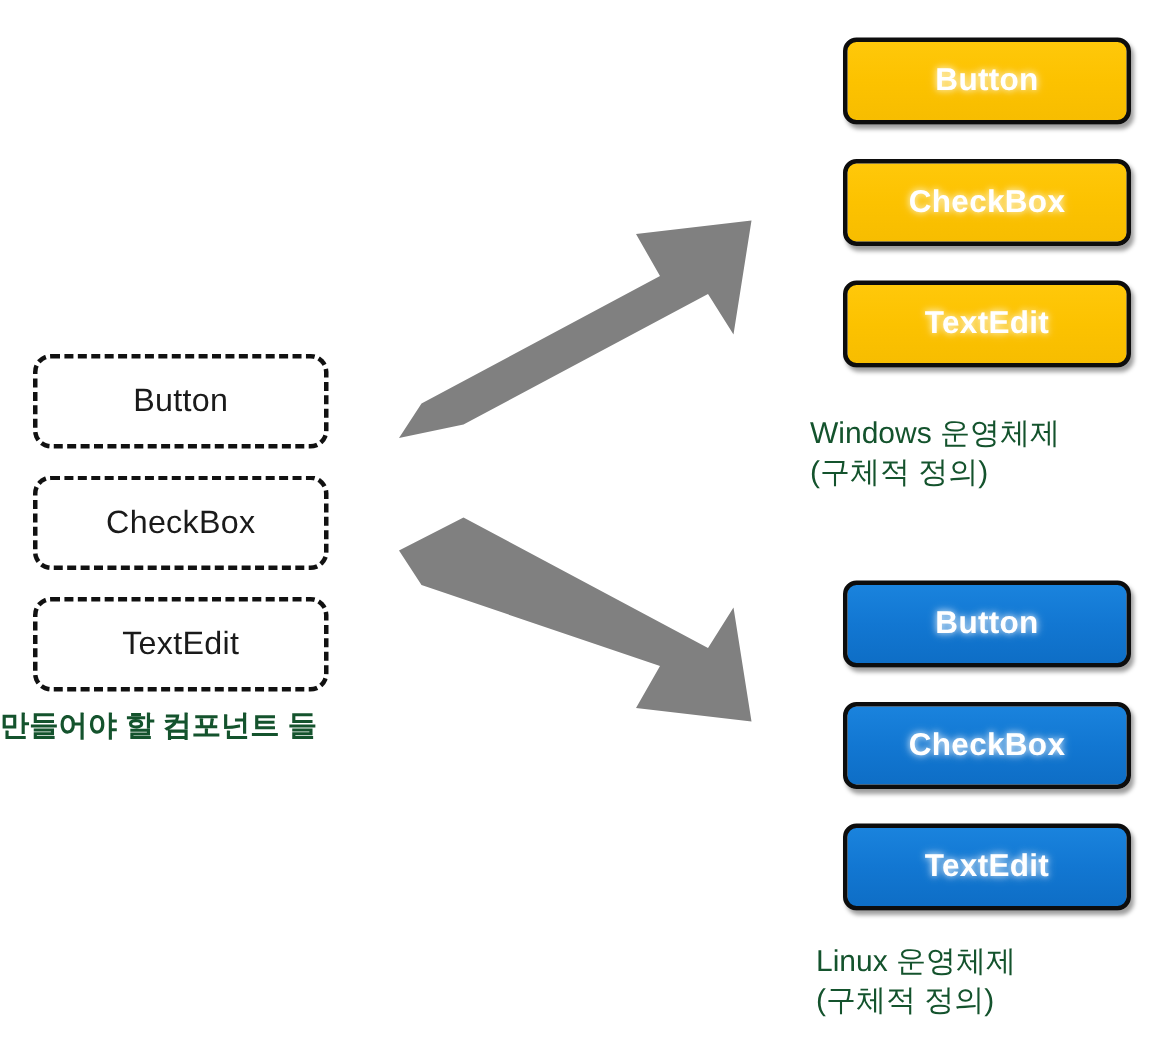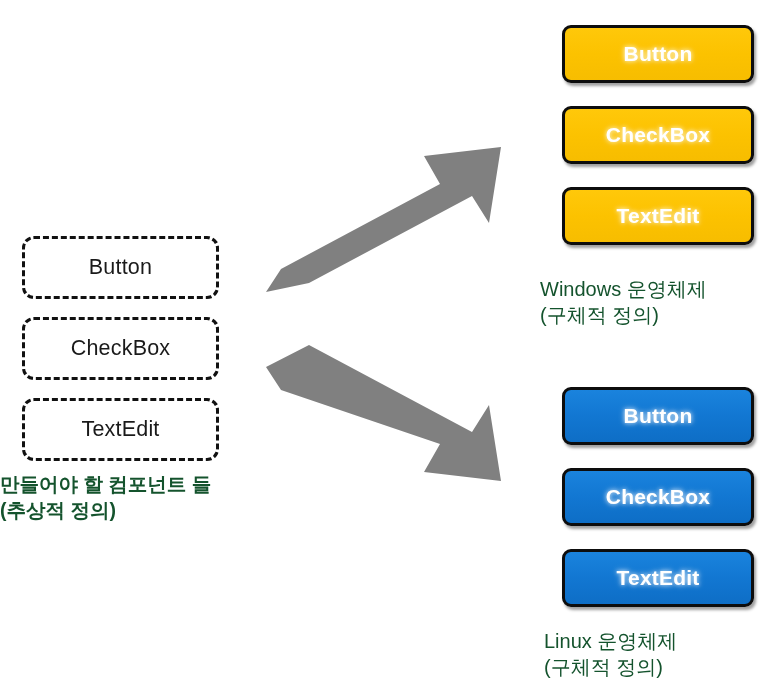--- a/index.html
+++ b/index.html
@@ -140,21 +140,20 @@
       <span class="dashed-box-label">CheckBox</span>
     </div>
 
     <div class="dashed-box">
       <span class="dashed-box-label">TextEdit</span>
     </div>
   </div>
 
   <div class="caption" id="abstract-caption">
     <span class="line1">만들어야 할 컴포넌트 들</span>
-    <span class="line2">(추상적 정의)</span>
   </div>
 
   <svg id="arrow-layer" viewBox="0 0 784 700" width="784" height="700" aria-hidden="true">
 
     <polygon fill="#808080" points="266,292 281,269 440,184 424,156 501,147 489,223 472,196 309,283"></polygon>
 
     <polygon fill="#808080" points="266,367 309,345 472,432 489,405 501,481 424,472 440,444 281,390"></polygon>
   </svg>
 
   <div class="impl-group" id="windows-group">

